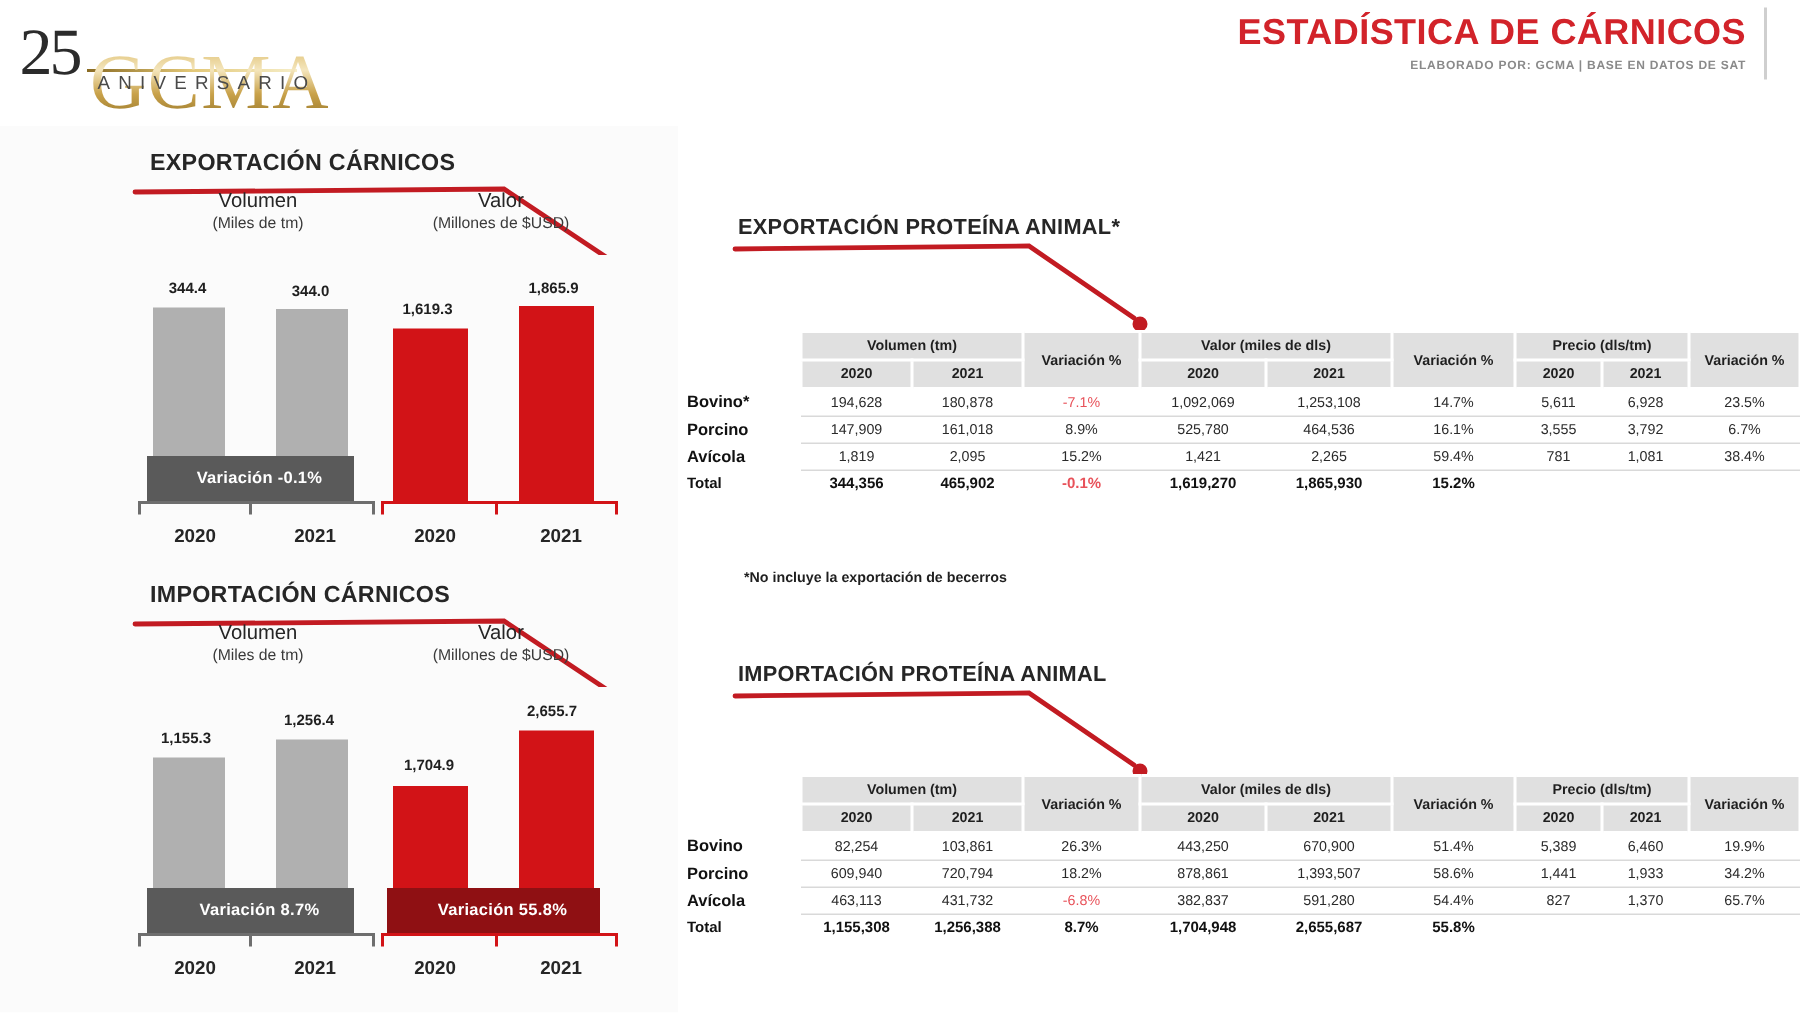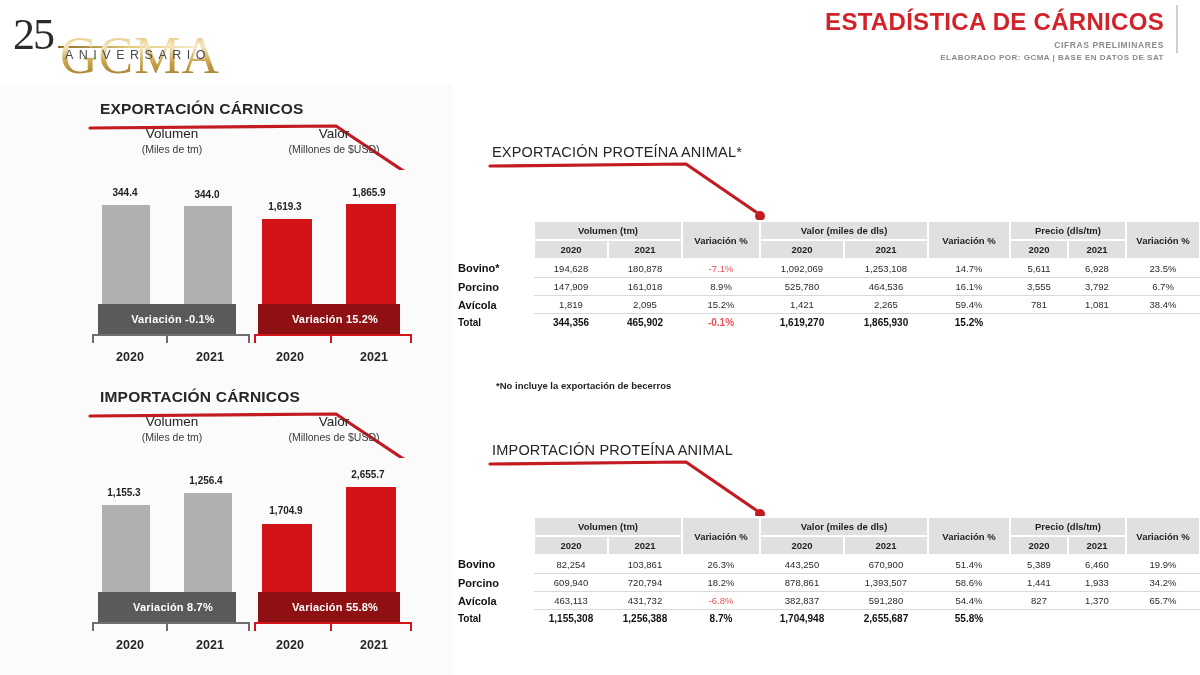--- a/index.html
+++ b/index.html
@@ -127,21 +127,21 @@
     position: absolute; bottom: -14px; font-size: 12.5px;
     font-weight: 700; color: #262626; text-align: center; white-space: nowrap;
   }
 
   
   #right-panel {
     position: absolute; left: 452px; top: 84px; width: 748px; height: 591px;
     background: #ffffff;
   }
   .r-title {
-    font-size: 14.5px; font-weight: 400; color: #262626; letter-spacing: 0.2px;
+    font-size: 14.5px; font-weight: 700; color: #262626; letter-spacing: 0.2px;
   }
   .footnote {
     font-size: 9.5px; font-weight: 700; color: #1f1f1f;
   }
 
   table.data { border-collapse: collapse; table-layout: fixed; }
   table.data th {
     background: #e0e0e0; color: #1f1f1f; font-weight: 700;
     font-size: 9.5px; text-align: center;
     border: 2px solid #ffffff; padding: 3px 2px;
@@ -172,21 +172,20 @@
       <div class="logo-25">25</div>
       <div class="logo-gold-rule"></div>
       <div class="logo-gcma">GCMA</div>
       <div class="logo-aniv">ANIVERSARIO</div>
     </div>
 
     <div id="header-divider"></div>
 
     <div id="header-title-wrap">
       <div id="header-title">ESTADÍSTICA DE CÁRNICOS</div>
-      <div id="header-sub1">CIFRAS PRELIMINARES</div>
       <div id="header-sub2">ELABORADO POR: GCMA | BASE EN DATOS DE SAT</div>
     </div>
   </div>
 
   <div id="left-panel">
 
     <div class="panel-section" style="top:16px;">
       <div class="sec-title">EXPORTACIÓN CÁRNICOS</div>
 
       <svg class="title-arrow" style="left:88px; top:22px;" width="360" height="48" viewBox="0 0 360 48">
@@ -217,21 +216,20 @@
       <div class="chart-block" style="left:254px; top:26px; width:160px;">
         <div class="chart-head">
           <div class="ch-main">Valor</div>
           <div class="ch-sub">(Millones de $USD)</div>
         </div>
         <div class="plot" style="height:185px; width:160px;">
           <div class="bar-label" style="left:0px; top:36px; width:62px;">1,619.3</div>
           <div class="bar-label" style="left:82px; top:22px; width:66px;">1,865.9</div>
           <div class="bar red" style="left:8px; width:50px; height:115px;"></div>
           <div class="bar red" style="left:92px; width:50px; height:130px;"></div>
-          <div class="var-band red" style="left:4px; width:142px;">Variación 15.2%</div>
           <div class="axis red" style="left:0px; width:158px;"></div>
           <div class="axis-cap red" style="left:0px;"></div>
           <div class="tick red" style="left:76px;"></div>
           <div class="axis-cap red" style="left:156px;"></div>
           <div class="yr" style="left:2px; width:68px;">2020</div>
           <div class="yr" style="left:86px; width:68px;">2021</div>
         </div>
       </div>
     </div>
 

